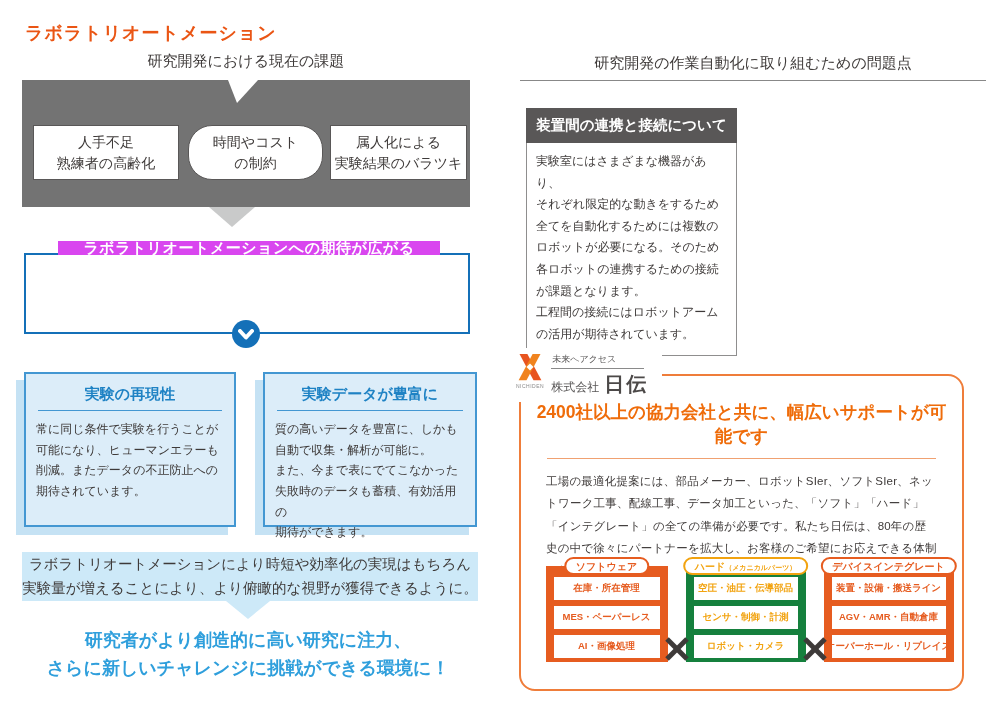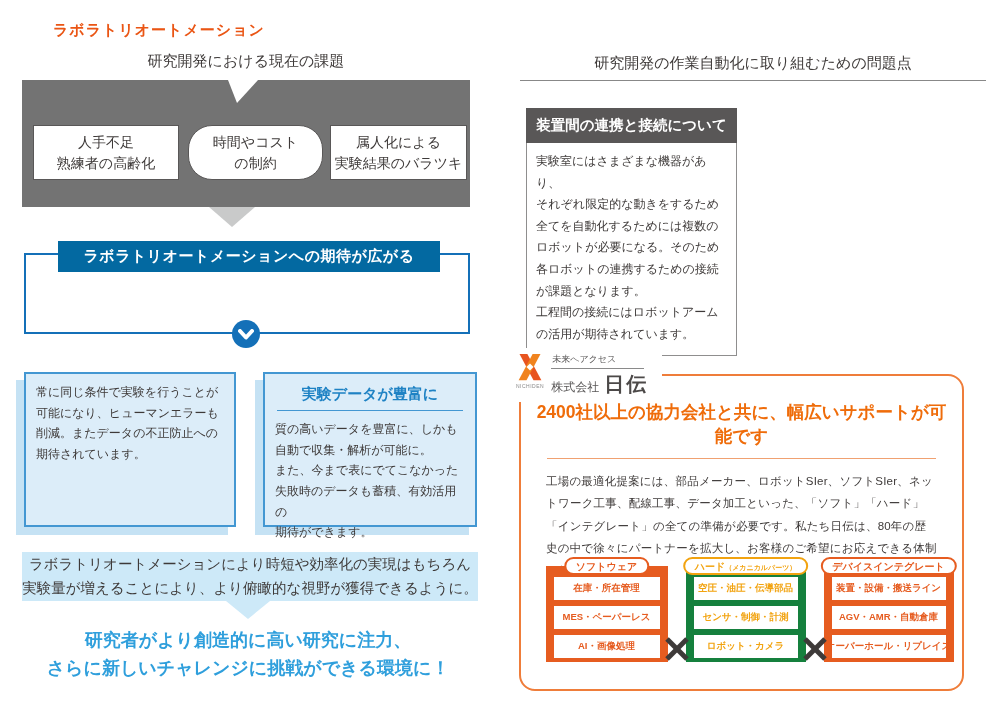--- a/index.html
+++ b/index.html
@@ -4,32 +4,32 @@
 <style>
   * { margin:0; padding:0; box-sizing:border-box; }
   html,body { background:#ffffff; }
   body { font-family:"Liberation Sans","DejaVu Sans",sans-serif; color:#3e3a39; }
   .page { position:relative; width:992px; height:701px; background:#fff; overflow:hidden; }
   .abs { position:absolute; }
   .pre { white-space:pre-line; }
   .ctr { text-align:center; }
 
   
-  .page-title { left:25px; top:21px; font-size:15px; font-weight:bold; color:#ea5514; letter-spacing:1px;margin-left:28px; }
+  .page-title { left:25px; top:21px; font-size:18px; font-weight:bold; color:#ea5514; letter-spacing:1px; }
   .left-header { left:22px; top:52px; width:448px; font-size:15px; font-weight:500; }
   .gray-panel { left:22px; top:80px; width:448px; height:127px; background:#737373; }
   .notch { position:absolute; left:206px; top:0; }
   .challenge { position:absolute; top:45px; height:55px; background:#fff; border:1px solid #595757;
                display:flex; align-items:center; justify-content:center; font-size:14px; line-height:1.5; }
   .c1 { left:11px; width:146px; }
   .c2 { left:166px; width:135px;border-radius:24px; }
   .c3 { left:308px; width:137px; }
   .gray-arrow { position:absolute; left:187px; top:127px; width:0; height:0;
                 border-left:23px solid transparent; border-right:23px solid transparent; border-top:20px solid #c9caca; }
-  .exp-banner { left:58px; top:241px; width:382px; height:31px; background:#0369a1; color:#fff;
+  .exp-banner { left:58px; top:241px; width:382px; height:14px; background:#d946ef; color:#fff;
                 font-size:15px; font-weight:bold; display:flex; align-items:center; justify-content:center; z-index:2; letter-spacing:0.5px; }
   .def-box { left:24px; top:253px; width:446px; height:81px; border:2px solid #1470b8; background:#fff; z-index:1; }
   .def-label { left:24px; top:277px; width:446px; font-size:14.5px; color:#2994d4; letter-spacing:0.5px; }
   .def-text { left:24px; top:301px; width:446px; font-size:14.5px; }
   .down-circle { left:232px; top:320px; width:28px; height:28px; border-radius:50%; background:#1470b8;
                  display:flex; align-items:center; justify-content:center; z-index:3; }
   .benefit { top:372px; height:155px; background:#dcedf9; border:2px solid #4397d2; box-shadow:-8px 8px 0 #c5e2f4; }
   .b1 { left:24px; width:212px; }
   .b2 { left:263px; width:214px; }
   .benefit-title { margin:11px 12px 0; text-align:center; color:#1e82c4; font-size:15px; font-weight:bold;
@@ -108,20 +108,21 @@
   <div class="abs def-label ctr">ラボラトリオートメーションとは…</div>
   <div class="abs def-text ctr">人間で実施されていた研究開発をロボットや AI に任せる取り組み</div>
 
   <div class="abs down-circle">
     <svg width="16" height="11" viewBox="0 0 16 11">
       <polyline points="2,2 8,8.5 14,2" fill="none" stroke="#ffffff" stroke-width="4" stroke-linecap="round" stroke-linejoin="round"></polyline>
     </svg>
   </div>
 
   <div class="abs benefit b1">
+    <div class="benefit-title">実験の再現性</div>
     <div class="benefit-body pre">常に同じ条件で実験を行うことが
 可能になり、ヒューマンエラーも
 削減。またデータの不正防止への
 期待されています。</div>
   </div>
   <div class="abs benefit b2">
     <div class="benefit-title">実験データが豊富に</div>
     <div class="benefit-body pre">質の高いデータを豊富に、しかも
 自動で収集・解析が可能に。
 また、今まで表にでてこなかった

